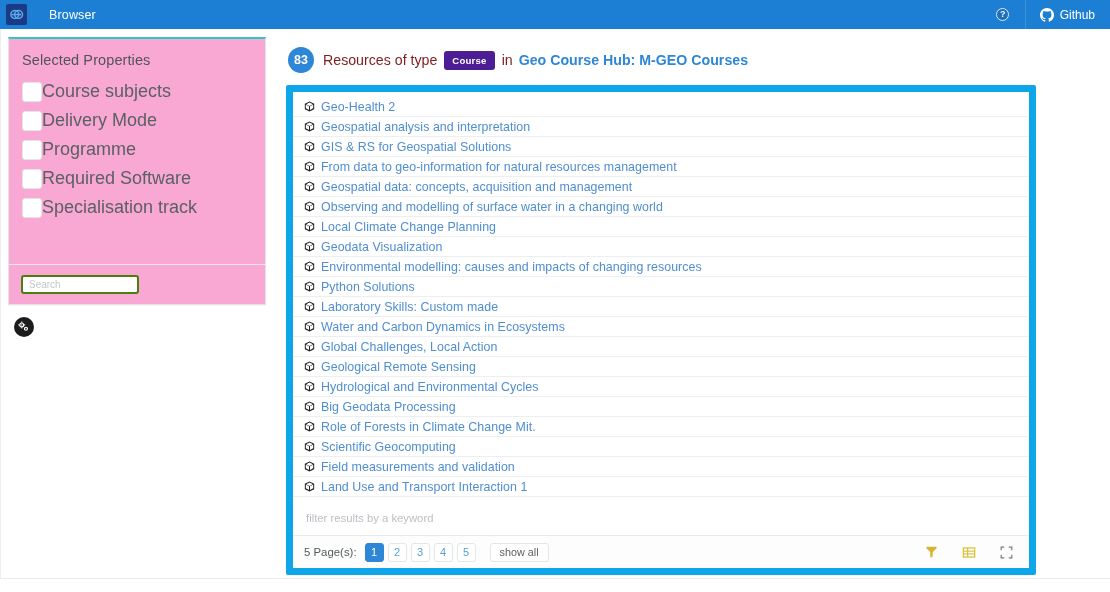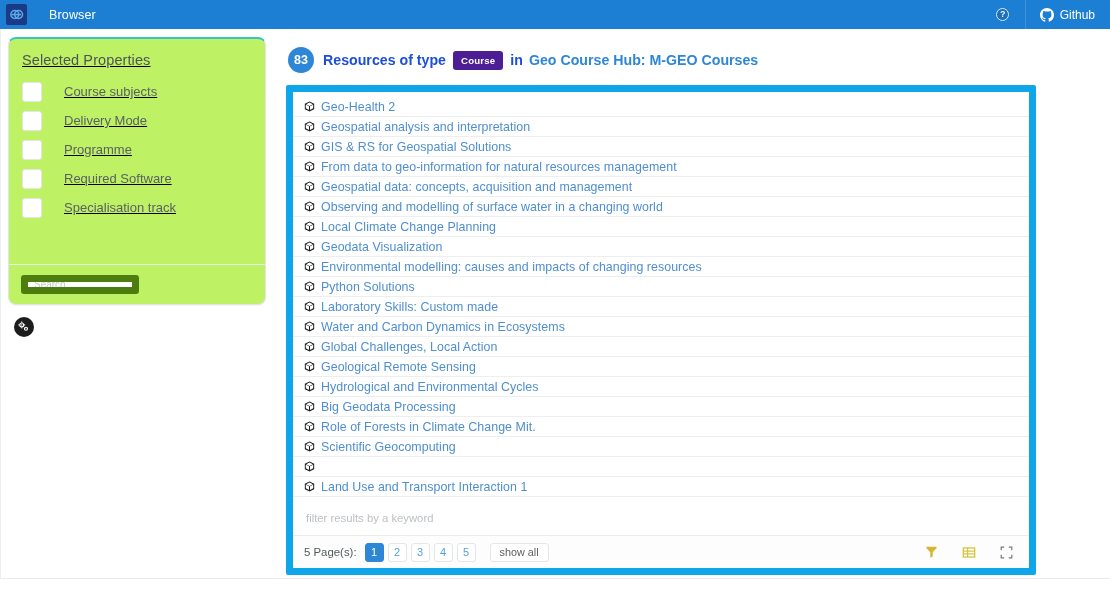--- a/index.html
+++ b/index.html
@@ -84,26 +84,25 @@
     width: 1110px;
     align-items: flex-start;
   }
 
   
   .sidebar {
     width: 274px;
     padding: 8px 8px 0 8px;
   }
   .sidebar-card {
-    background: #bef264;
+    background: #f9a8d4;
     border: 1px solid #e2e4e6;
     border-top: 2px solid #31c7c7;
-    border-radius: 8px;
+    border-radius: 0;
     box-shadow: 0 1px 1px rgba(0,0,0,.035);
-    text-decoration: underline;
   }
   .sidebar-title {
     font-size: 14.5px;
     color: #4e5457;
     padding: 13px 0 9px 13px;
     font-weight: normal;
     letter-spacing: .1px;
   }
   .prop-list { padding: 0 0 6px 0; }
   .prop-row {
@@ -113,34 +112,33 @@
     cursor: pointer;
   }
   .prop-box {
     width: 20px; height: 20px;
     border: 1px solid #e3e5e7;
     border-radius: 3px;
     background: #fff;
     flex: none;
   }
   .prop-label {
-    margin-left: 22px;
-    font-size: 13px;
+    font-size: 18px;
     color: #5a6063;
     white-space: nowrap;
   }
   .sidebar-spacer { height: 36px; }
   .sidebar-footer {
     border-top: 1px solid #e6e8ea;
     padding: 9px 12px 10px 12px;
   }
   .sidebar-search {
     width: 118px;
     height: 19px;
-    border: 7px solid #4d7c0f;
+    border: 2px solid #4d7c0f;
     border-radius: 3px;
     background: #fff;
     font-size: 10px;
     color: #b7bcc0;
     padding: 0 6px;
     font-family: "Liberation Sans", sans-serif;
     outline: none;
   }
   .sidebar-search::placeholder { color: #c3c7cb; }
   .fab {
@@ -169,21 +167,21 @@
     width: 26px; height: 26px;
     border-radius: 50%;
     background: #2e86d6;
     color: #fff;
     font-size: 12.5px;
     font-weight: bold;
     display: flex; align-items: center; justify-content: center;
     margin-right: 9px;
     flex: none;
   }
-  .hdr-text { font-weight: bold; color: #1d4ed8; }
+  .hdr-text { font-weight: normal; color: #7f1d1d; }
   .type-badge {
     background: #4c1d95;
     color: #fff;
     font-size: 9.6px;
     font-weight: bold;
     border-radius: 3px;
     padding: 4px 8px 4px 8px;
     margin: 0 7px;
     letter-spacing: .2px;
   }
@@ -491,20 +489,21 @@
           <div class="result-row">
             <svg class="cube-icon" width="11" height="11" viewBox="0 0 16 16">
                 <path fill="#1b1f22" d="M8 .6 1.2 4v8L8 15.4 14.8 12V4L8 .6zm0 1.6 5 2.5-5 2.5-5-2.5 5-2.5zM2.6 5.5 7.3 7.8v5.2L2.6 10.7V5.5zm6.1 7.5V7.8l4.7-2.3v5.2L8.7 13z"></path>
               </svg>
             <span class="result-label">Scientific Geocomputing</span>
           </div>
           <div class="result-row">
             <svg class="cube-icon" width="11" height="11" viewBox="0 0 16 16">
                 <path fill="#1b1f22" d="M8 .6 1.2 4v8L8 15.4 14.8 12V4L8 .6zm0 1.6 5 2.5-5 2.5-5-2.5 5-2.5zM2.6 5.5 7.3 7.8v5.2L2.6 10.7V5.5zm6.1 7.5V7.8l4.7-2.3v5.2L8.7 13z"></path>
               </svg>
+            <span class="result-label">Field measurements and validation</span>
           </div>
           <div class="result-row">
             <svg class="cube-icon" width="11" height="11" viewBox="0 0 16 16">
                 <path fill="#1b1f22" d="M8 .6 1.2 4v8L8 15.4 14.8 12V4L8 .6zm0 1.6 5 2.5-5 2.5-5-2.5 5-2.5zM2.6 5.5 7.3 7.8v5.2L2.6 10.7V5.5zm6.1 7.5V7.8l4.7-2.3v5.2L8.7 13z"></path>
               </svg>
             <span class="result-label">Land Use and Transport Interaction 1</span>
           </div>
 
         </div>
 

